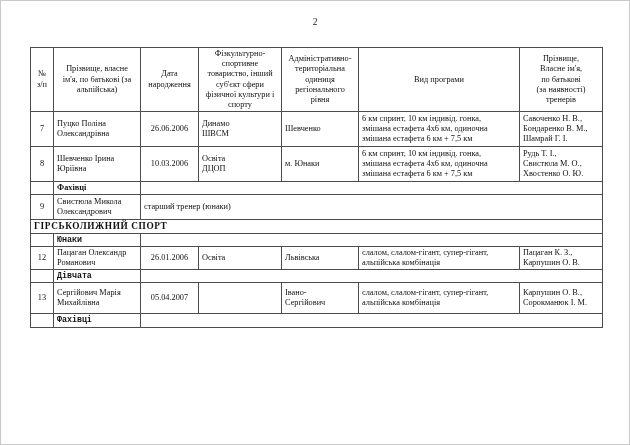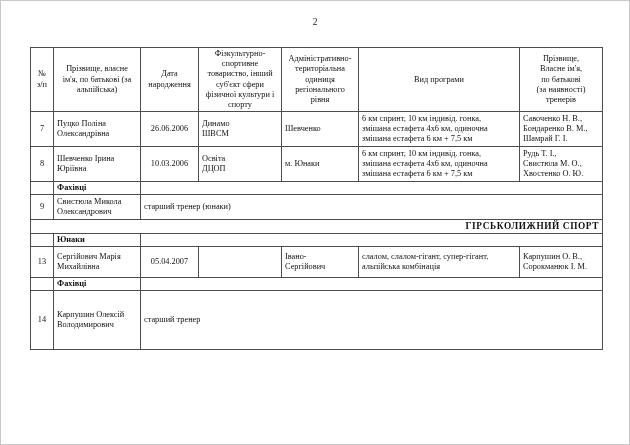--- a/index.html
+++ b/index.html
@@ -33,27 +33,27 @@
   }
   .roster th {
     font-weight: normal;
     text-align: center;
     vertical-align: middle;
   }
   .pre { white-space: pre-line; }
   .c-center { text-align: center; }
   .bold { font-weight: bold; }
   .sport-title-cell {
-    text-align: right;
+    text-align: left;
     font-weight: bold;
     font-size: 9.3px;
     letter-spacing: 0.6px;
   }
   .h64 { height: 64px; } .h35 { height: 35px; } .h12 { height: 12px; }
-  .h25 { height: 25px; } .h23 { height: 23px; } .h11 { height: 11px; }
+  .h25 { height: 25px; } .h23 { height: 23px; } .h11 { height: 11px; font-family: Liberation Mono, monospace; }
   .h20 { height: 20px; } .h31 { height: 31px; margin-top: 8px; } .h59 { height: 59px; }
 </style>
 </head>
 <body>
 
 <div class="page">
 
   <div class="page-number">2</div>
 
   <table class="roster">
@@ -145,21 +145,38 @@
     <tr class="h12">
       <td colspan="7" class="sport-title-cell">ГІРСЬКОЛИЖНИЙ СПОРТ</td>
     </tr>
 
     <tr class="h11">
       <td></td>
       <td class="bold">Юнаки</td>
       <td colspan="5"></td>
     </tr>
 
+    <tr class="h20">
+      <td class="c-center">12</td>
+      <td class="pre">Пацаган Олександр
+Романович</td>
+      <td class="c-center">26.01.2006</td>
+      <td class="pre">Освіта</td>
+      <td class="pre">Львівська</td>
+      <td class="pre">слалом, слалом-гігант, супер-гігант,
+альпійська комбінація</td>
+      <td class="pre">Пацаган К. З.,
+Карпушин О. В.</td>
+    </tr>
 
+    <tr class="h11">
+      <td></td>
+      <td class="bold">Дівчата</td>
+      <td colspan="5"></td>
+    </tr>
 
     <tr class="h31">
       <td class="c-center">13</td>
       <td class="pre">Сергійович Марія
 Михайлівна</td>
       <td class="c-center">05.04.2007</td>
       <td class="pre"></td>
       <td class="pre">Івано-
 Сергійович</td>
       <td class="pre">слалом, слалом-гігант, супер-гігант,
@@ -167,22 +184,16 @@
       <td class="pre">Карпушин О. В.,
 Сорокманюк І. М.</td>
     </tr>
 
     <tr class="h11">
       <td></td>
       <td class="bold">Фахівці</td>
       <td colspan="5"></td>
     </tr>
 
-    <tr class="h59">
-      <td class="c-center">14</td>
-      <td class="pre">Карпушин Олексій
-Володимирович</td>
-      <td colspan="5">старший тренер</td>
-    </tr>
 
   </tbody>
     </table>
 </div>
 
 </body></html>

